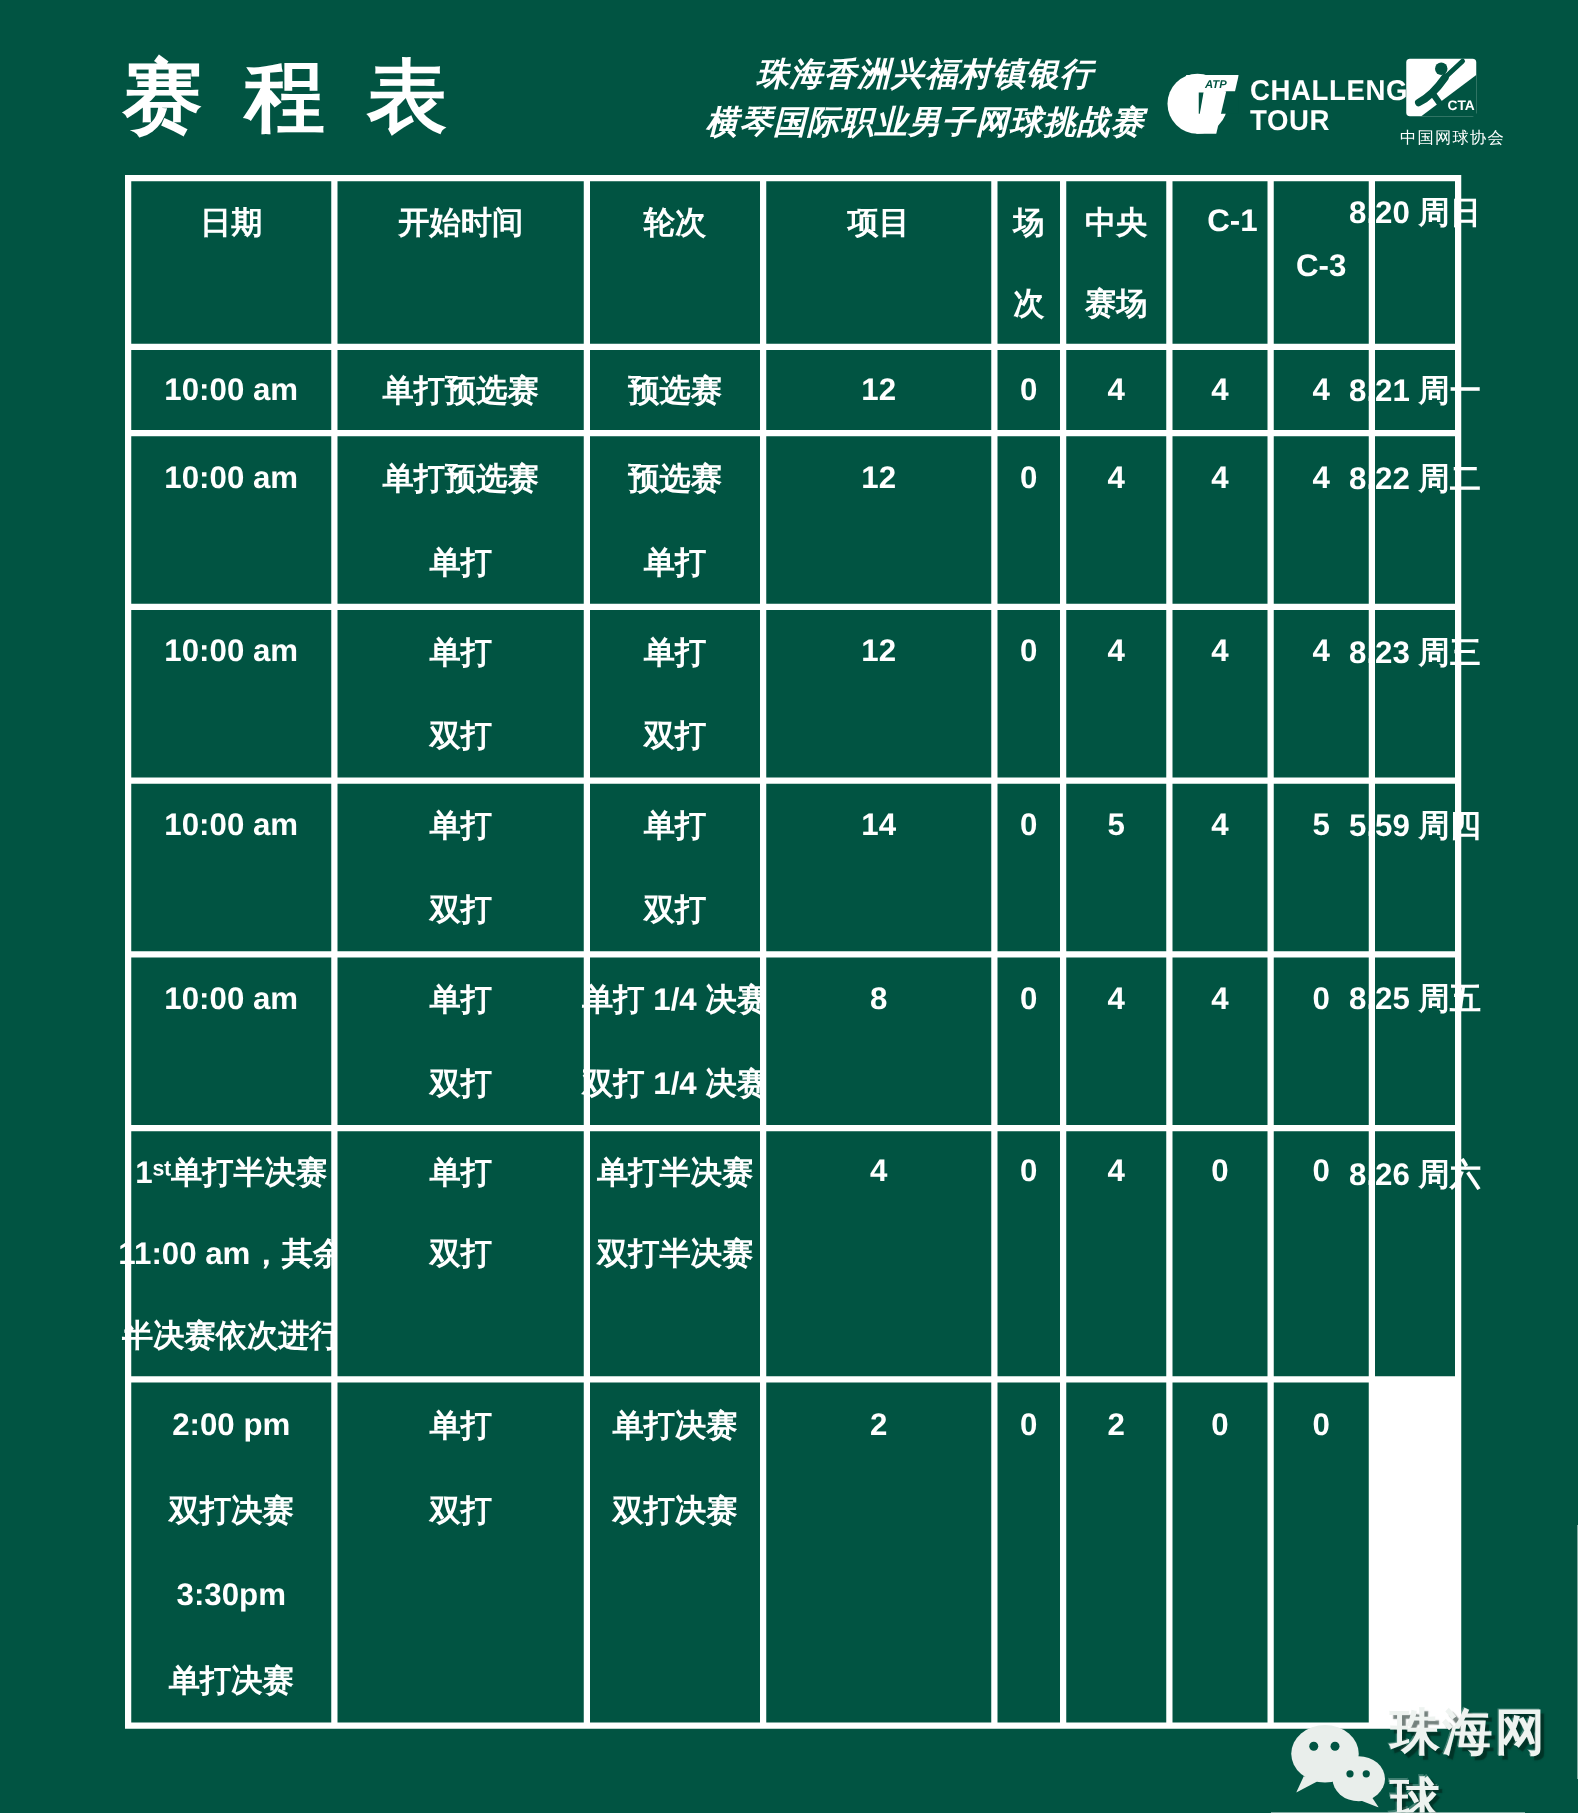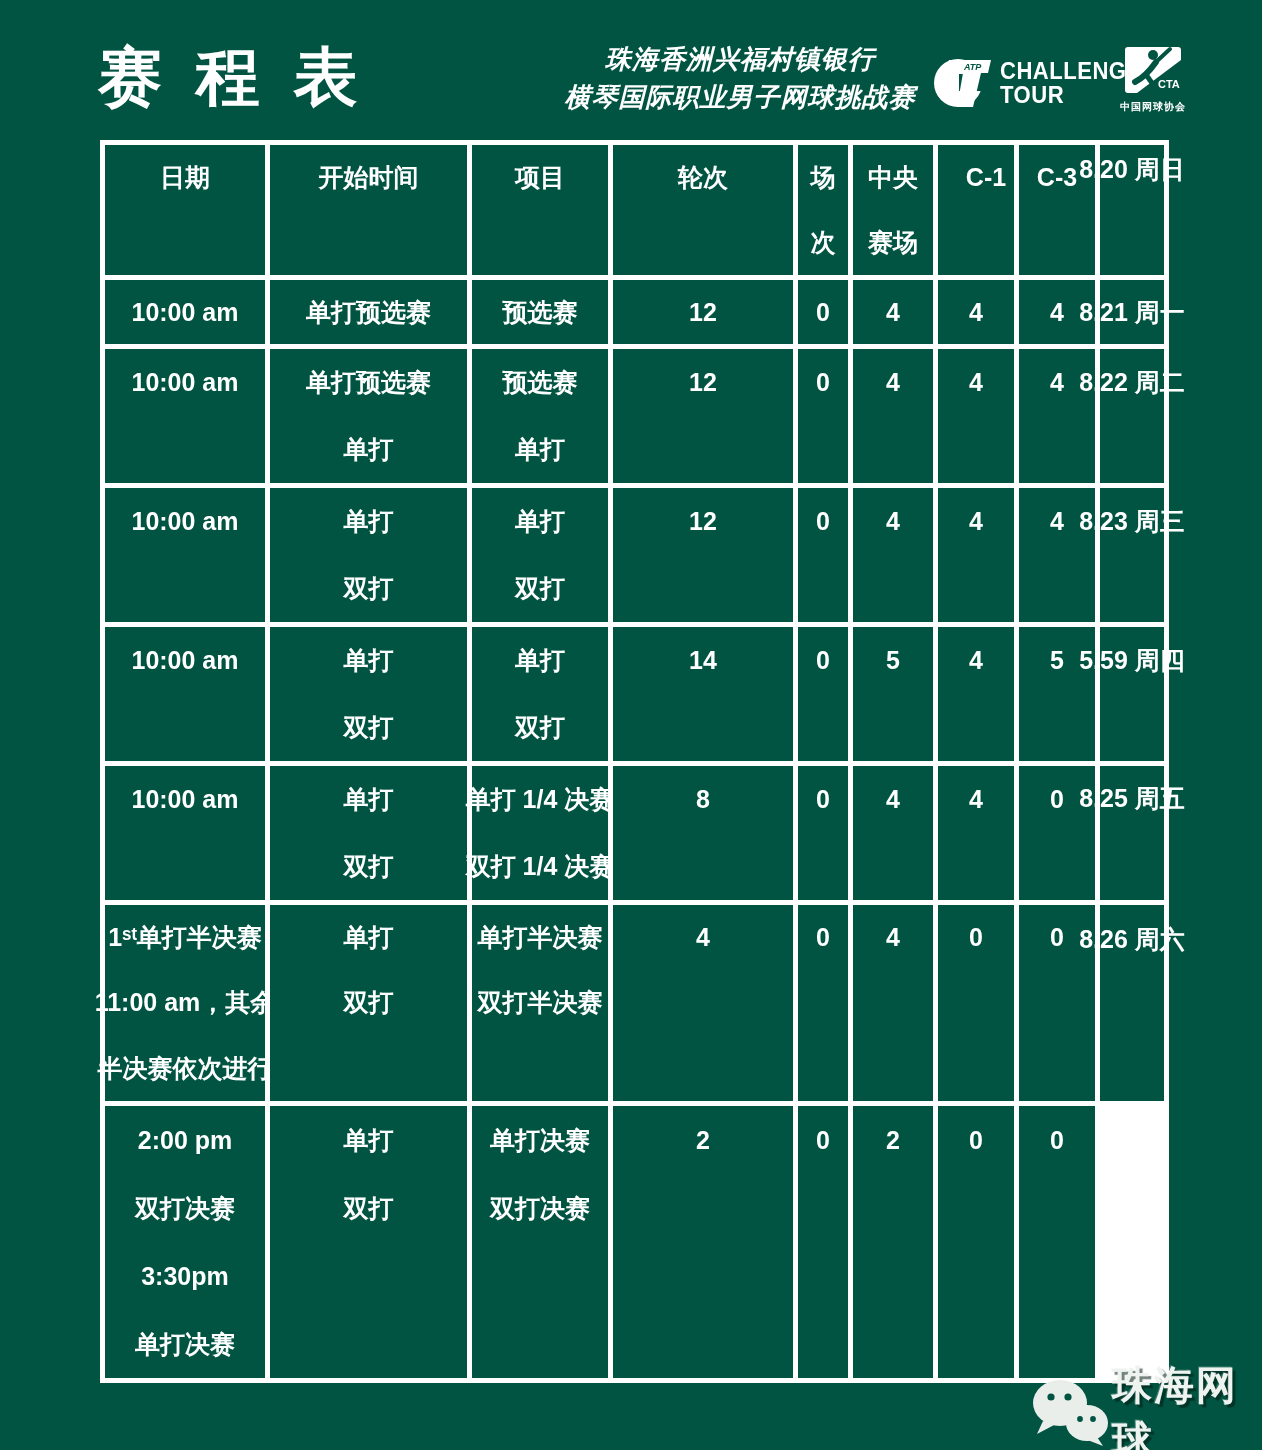--- a/index.html
+++ b/index.html
@@ -26,21 +26,21 @@
   }
   .subtitle{
     position:absolute;left:535px;top:40px;width:410px;
     text-align:center;font-style:italic;font-weight:700;
     font-size:26px;line-height:38px;letter-spacing:1px;
   }
 
   .atp-logo{position:absolute;left:933px;top:54px;display:flex;align-items:center;gap:9px;}
   .atp-wordmark{font-weight:900;font-size:23px;line-height:24px;letter-spacing:0.5px;transform:scaleX(.96);transform-origin:left center;}
   .cta-logo{position:absolute;left:1120px;top:46px;width:66px;text-align:center;}
-  .cta-caption{font-size:10px;font-weight:700;letter-spacing:1px;margin-top:2px;white-space:nowrap;}
+  .cta-caption{font-size:13px;font-weight:400;letter-spacing:1px;margin-top:2px;white-space:nowrap;}
 
   
   #schedule-grid{
     position:absolute;left:100px;top:140px;
     background:var(--grid);
     padding:5px;
     display:grid;
     grid-template-columns:160px 197px 136px 180px 50px 80px 76px 76px 64px;
     grid-template-rows:130px 64px 134px 134px 134px 134px 196px 272px;
     gap:5px;
@@ -108,38 +108,38 @@
 </div>
 
 <div id="schedule-grid">
     <div class="cell">
       <div class="line" style="height: 65px;">日期</div>
     </div>
     <div class="cell">
       <div class="line" style="height: 65px;">开始时间</div>
     </div>
     <div class="cell">
+      <div class="line" style="height: 65px;">轮次</div>
+    </div>
+    <div class="cell">
       <div class="line" style="height: 65px;">项目</div>
-    </div>
-    <div class="cell">
-      <div class="line" style="height: 65px;">轮次</div>
     </div>
     <div class="cell">
       <div class="line" style="height: 65px;">场</div>
       <div class="line" style="height: 65px;">次</div>
     </div>
     <div class="cell">
       <div class="line" style="height: 65px;">中央</div>
       <div class="line" style="height: 65px;">赛场</div>
     </div>
     <div class="cell">
       <div class="line" style="height: 65px; padding-left: 20px;">C-1</div>
     </div>
     <div class="cell">
-      <div class="line" style="height: 65px;">C-3</div>
+      <div class="line" style="height: 65px; margin-top: 36px;">C-3</div>
     </div>
     <div class="cell">
       <div class="line" style="height: 48px;">8.20 周日</div>
     </div>
     <div class="cell">
       <div class="line" style="height: 64px;">10:00 am</div>
     </div>
     <div class="cell">
       <div class="line" style="height: 64px;">单打预选赛</div>
     </div>

